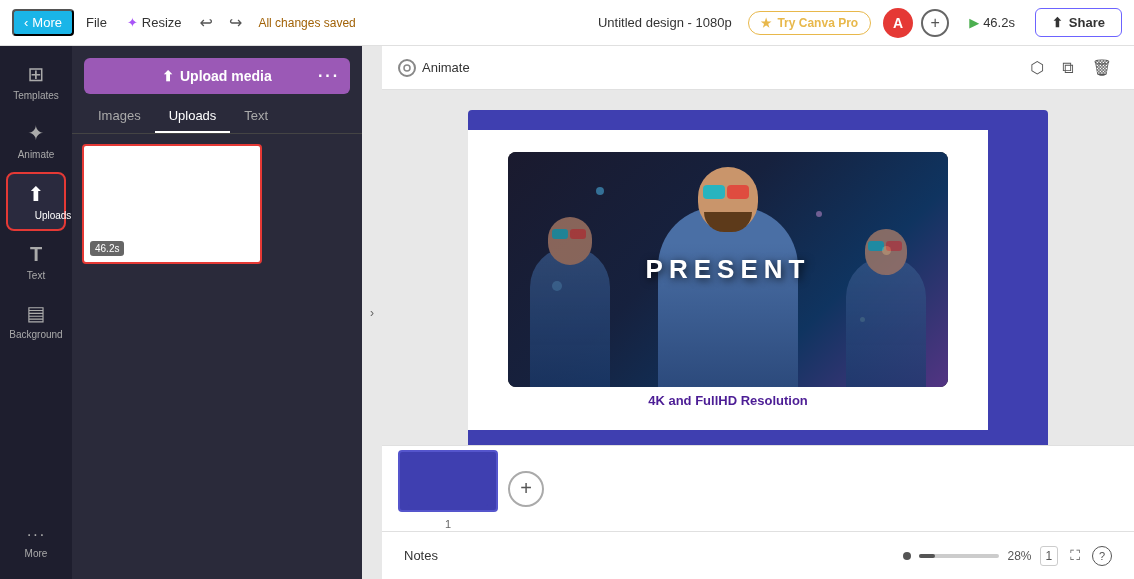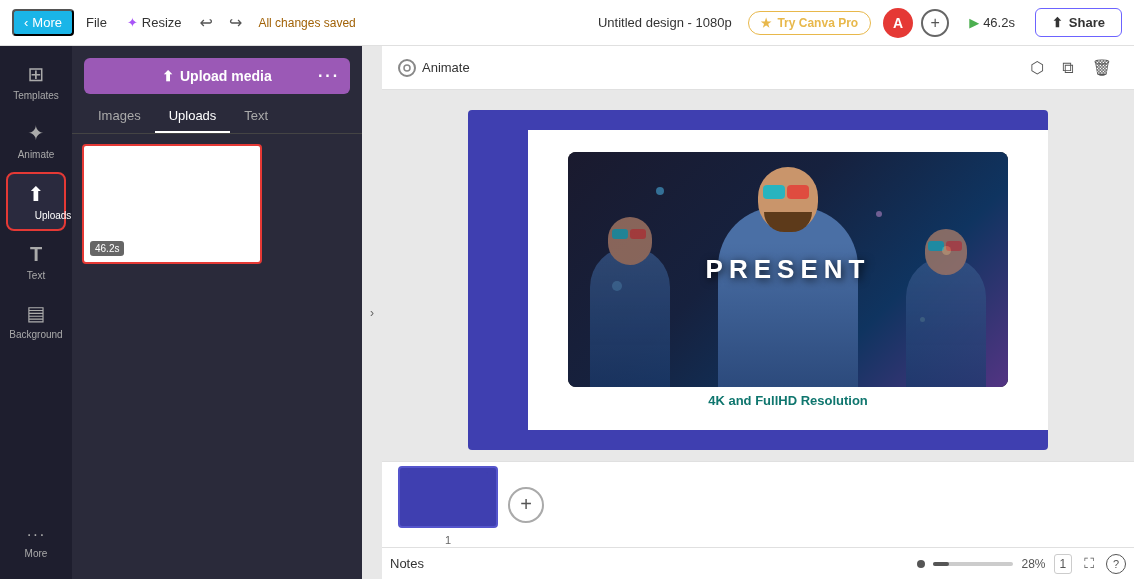--- a/index.html
+++ b/index.html
@@ -227,21 +227,21 @@
     }
     .canvas-slide {
       width: 580px;
       height: 340px;
       background: #3f3fb0;
       border-radius: 4px;
       overflow: hidden;
       position: relative;
       display: flex;
       align-items: center;
-      justify-content: flex-end;
+      justify-content: flex-start;
       flex-shrink: 0;
     }
     .slide-inner {
       width: 520px;
       height: 300px;
       background: #fff;
       display: flex;
       flex-direction: column;
       align-items: center;
       justify-content: center;
@@ -314,21 +314,21 @@
       width: 50px;
       height: 14px;
       display: flex; gap: 2px;
     }
     .glass-left { width: 22px; height: 14px; background: #00bcd4; border-radius: 4px; opacity: 0.8; }
     .glass-right { width: 22px; height: 14px; background: #e53935; border-radius: 4px; opacity: 0.8; }
 
     .slide-caption {
       font-size: 13px;
       font-weight: 600;
-      color: #0f766e;
+      color: #4c1d95;
       margin-top: 6px;
     }
     .slide-caption strong { font-weight: 900; }
 
     
     .filmstrip {
       background: #fff;
       height: 86px;
       display: flex;
       align-items: center;
@@ -361,26 +361,26 @@
     .filmstrip-add {
       width: 36px; height: 36px;
       border-radius: 50%;
       border: 2px solid #aaa;
       display: flex; align-items: center; justify-content: center;
       cursor: pointer; font-size: 20px; color: #555;
     }
 
     
     .notes-bar {
-      height: 32px;
+      height: 48px;
       background: #fff;
       border-top: 1px solid #e0e0e0;
       display: flex;
       align-items: center;
-      padding: 0 8px;
+      padding: 0 22px;
       gap: 8px;
       flex-shrink: 0;
     }
     .notes-label { font-size: 13px; color: #333; }
     .notes-spacer { flex: 1; }
     .notes-dot { width: 8px; height: 8px; border-radius: 50%; background: #555; }
     .notes-slider { width: 80px; height: 4px; background: #ccc; border-radius: 2px; position: relative; }
     .notes-slider-fill { height: 4px; background: #555; border-radius: 2px; width: 20%; }
     .notes-percent { font-size: 12px; color: #555; }
     .notes-page { font-size: 12px; color: #555; border: 1px solid #ccc; padding: 2px 5px; border-radius: 3px; }

